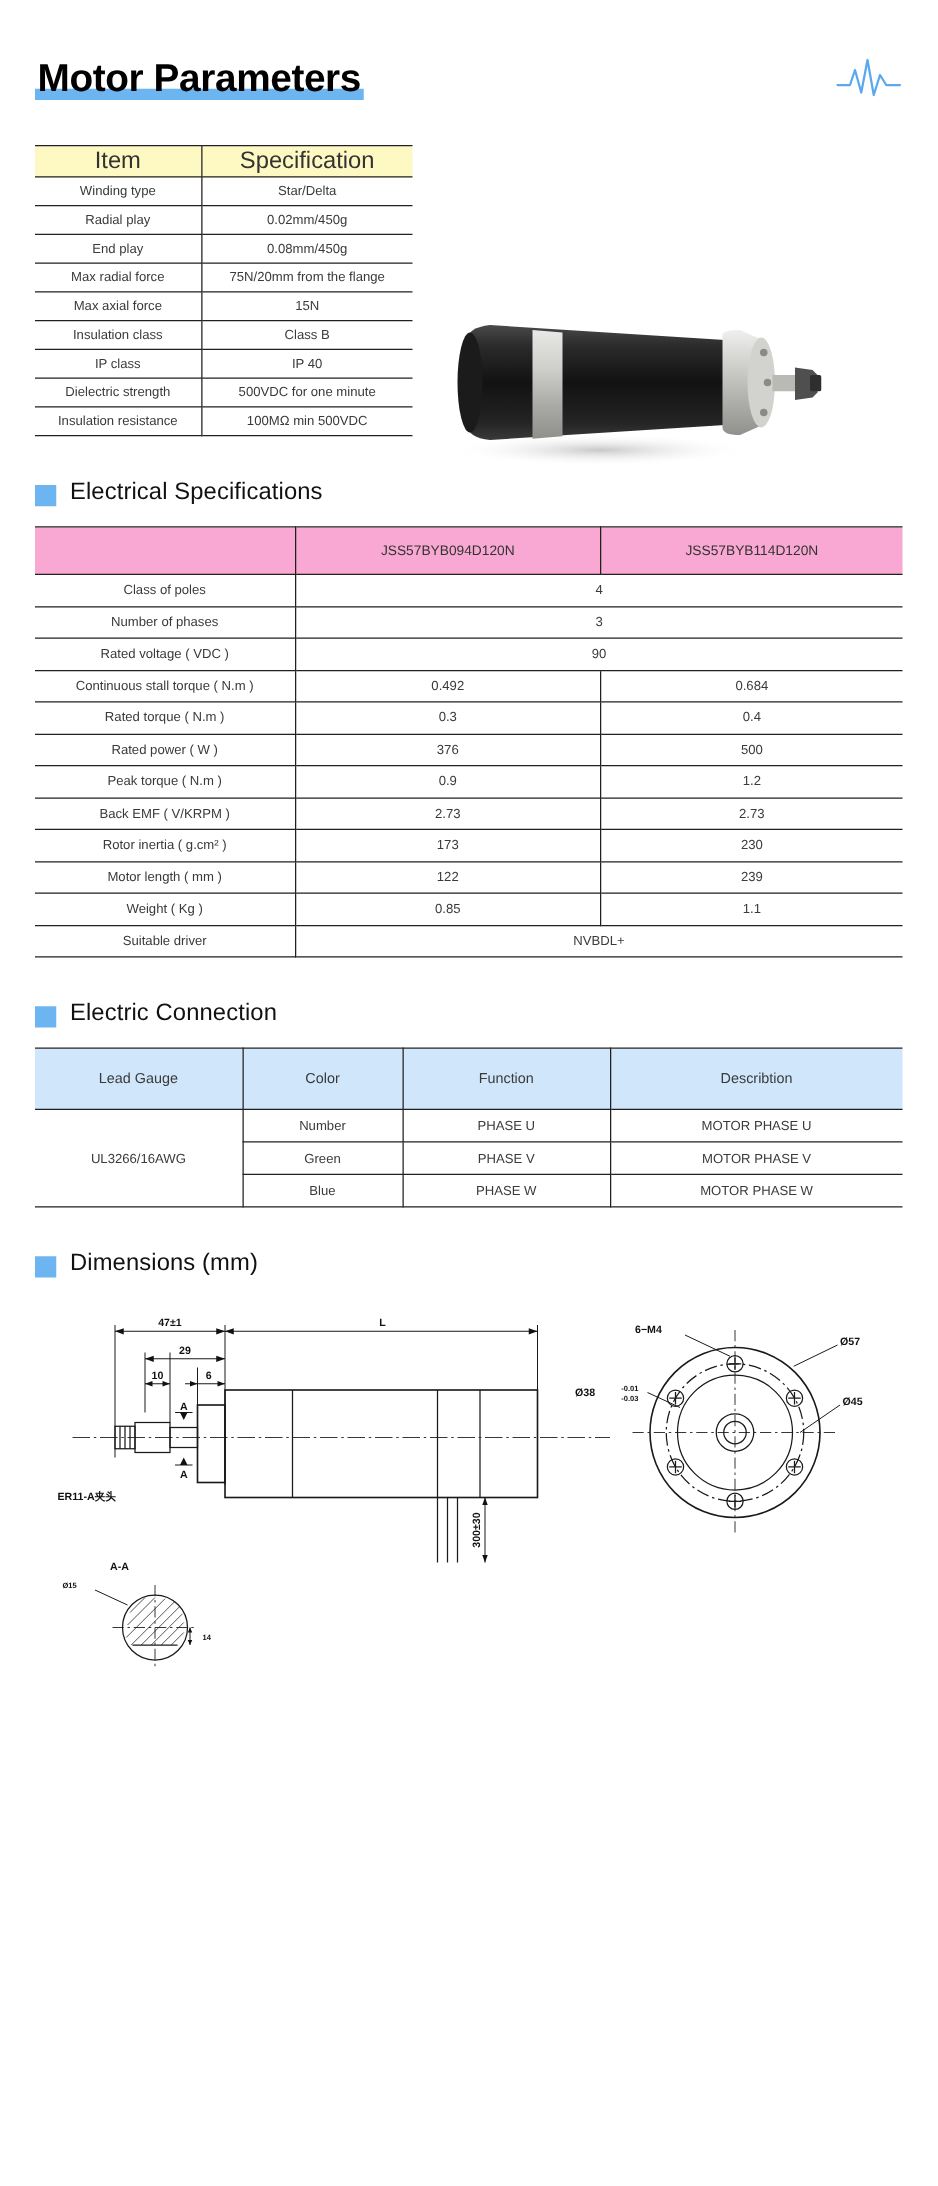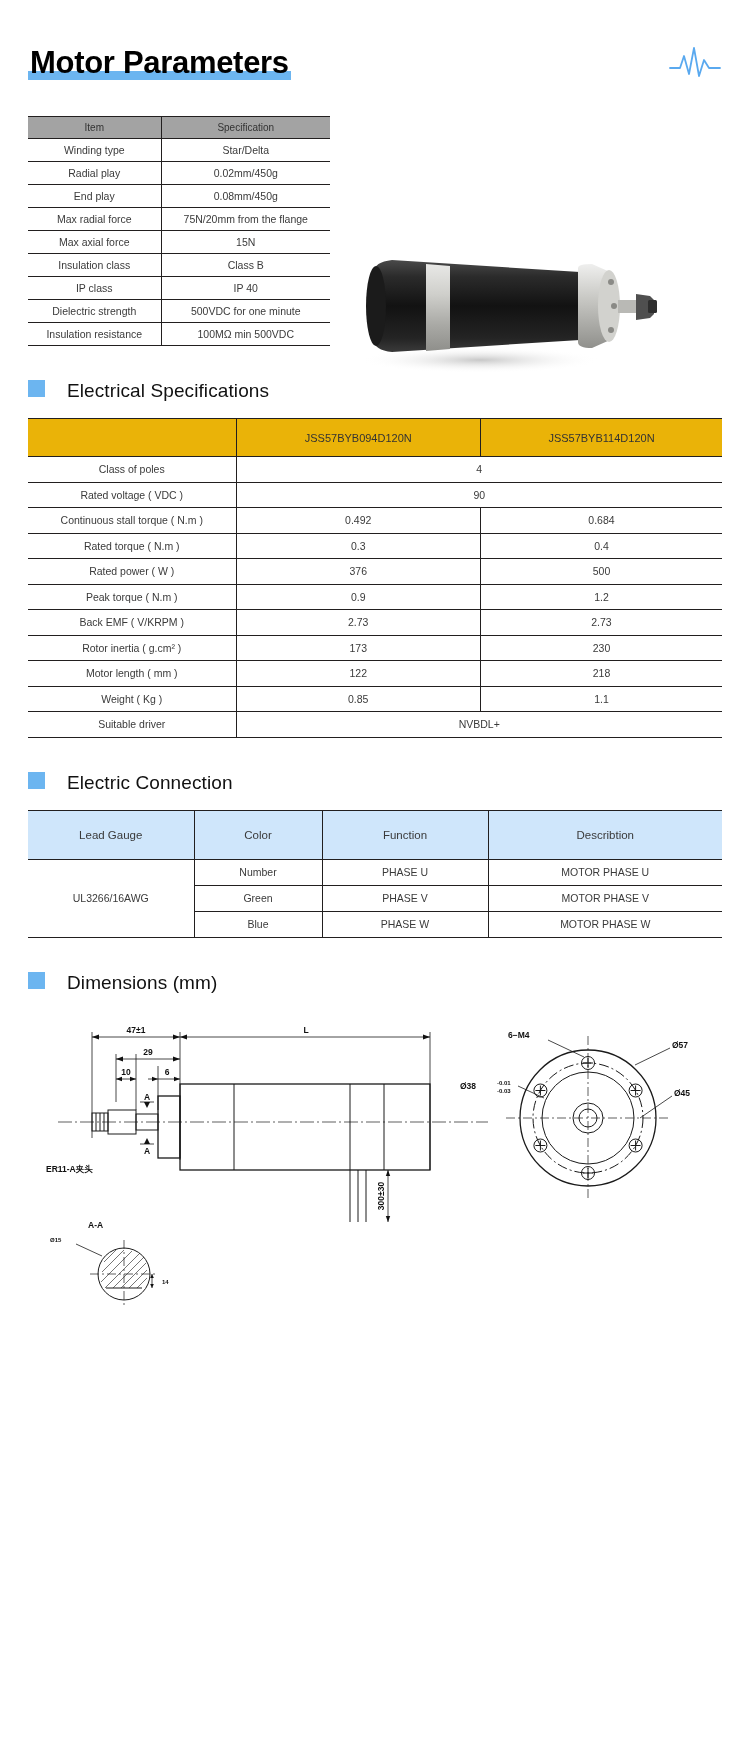--- a/index.html
+++ b/index.html
@@ -34,38 +34,38 @@
   table { border-collapse: collapse; }
   .tbl td, .tbl th { border-top:1px solid #000; border-bottom:1px solid #000; }
 
   
   .t1-wrap { margin-top: 24px; }
   .t1 { width: 302px; font-size: 10.5px; }
   .t1 th, .t1 td {
     height: 23px; text-align:center; font-weight:normal; color:#3a3a3a;
     border-top:1px solid #221f1f; border-bottom:1px solid #221f1f;
   }
-  .t1 th { background:#a3a3a3; font-size:10px; color:#333; height:22px; }
+  .t1 th { background:#fef9c3; font-size:19px; color:#333; height:22px; }
   .t1 .c1 { width:133px; border-right:1px solid #221f1f; }
   .t1 .c2 { width:169px; }
 
   .motor-photo { position:absolute; left:330px; top:228px; width:330px; height:155px; }
 
   
-  .section-head { display:flex; align-items:flex-start; gap:22px; margin: 34px 0 16px 0; }
+  .section-head { display:flex; align-items:flex-end; gap:11px; margin: 34px 0 16px 0; }
   .blue-sq { width:17px; height:17px; background:#6cb5f0; display:block; flex:none; }
   .section-title { font-size:19px; color:#111; font-weight:normal; letter-spacing:0.1px; }
 
   
   .t2 { width: 100%; font-size:10.5px; }
   .t2 td, .t2 th {
     height:25.5px; text-align:center; font-weight:normal; color:#3a3a3a;
     border-top:1px solid #221f1f; border-bottom:1px solid #221f1f;
   }
-  .t2 thead th { background:#eab308; height:38px; font-size:11px; color:#333; }
+  .t2 thead th { background:#f9a8d4; height:38px; font-size:11px; color:#333; }
   .t2 .lab { width:208px; border-right:1px solid #221f1f; }
   .t2 .cA { border-right:1px solid #221f1f; }
   .t2 .span2 { border-right:none; }
 
   
   .t3 { width:100%; font-size:10.5px; }
   .t3 td, .t3 th {
     height:26px; text-align:center; font-weight:normal; color:#3a3a3a;
     border-top:1px solid #221f1f; border-bottom:1px solid #221f1f;
     border-right:1px solid #221f1f;
@@ -208,20 +208,24 @@
         <th class="cA">JSS57BYB094D120N</th>
         <th>JSS57BYB114D120N</th>
       </tr>
     </thead>
     <tbody>
       <tr>
         <td class="lab">Class of poles</td>
         <td class="span2" colspan="2">4</td>
       </tr>
       <tr>
+        <td class="lab">Number of phases</td>
+        <td class="span2" colspan="2">3</td>
+      </tr>
+      <tr>
         <td class="lab">Rated voltage ( VDC )</td>
         <td class="span2" colspan="2">90</td>
       </tr>
       <tr>
         <td class="lab">Continuous stall torque ( N.m )</td>
         <td class="cA">0.492</td>
         <td>0.684</td>
       </tr>
       <tr>
         <td class="lab">Rated torque ( N.m )</td>
@@ -244,21 +248,21 @@
         <td>2.73</td>
       </tr>
       <tr>
         <td class="lab">Rotor inertia ( g.cm² )</td>
         <td class="cA">173</td>
         <td>230</td>
       </tr>
       <tr>
         <td class="lab">Motor length ( mm )</td>
         <td class="cA">122</td>
-        <td>218</td>
+        <td>239</td>
       </tr>
       <tr>
         <td class="lab">Weight ( Kg )</td>
         <td class="cA">0.85</td>
         <td>1.1</td>
       </tr>
       <tr>
         <td class="lab">Suitable driver</td>
         <td class="span2" colspan="2">NVBDL+</td>
       </tr>

